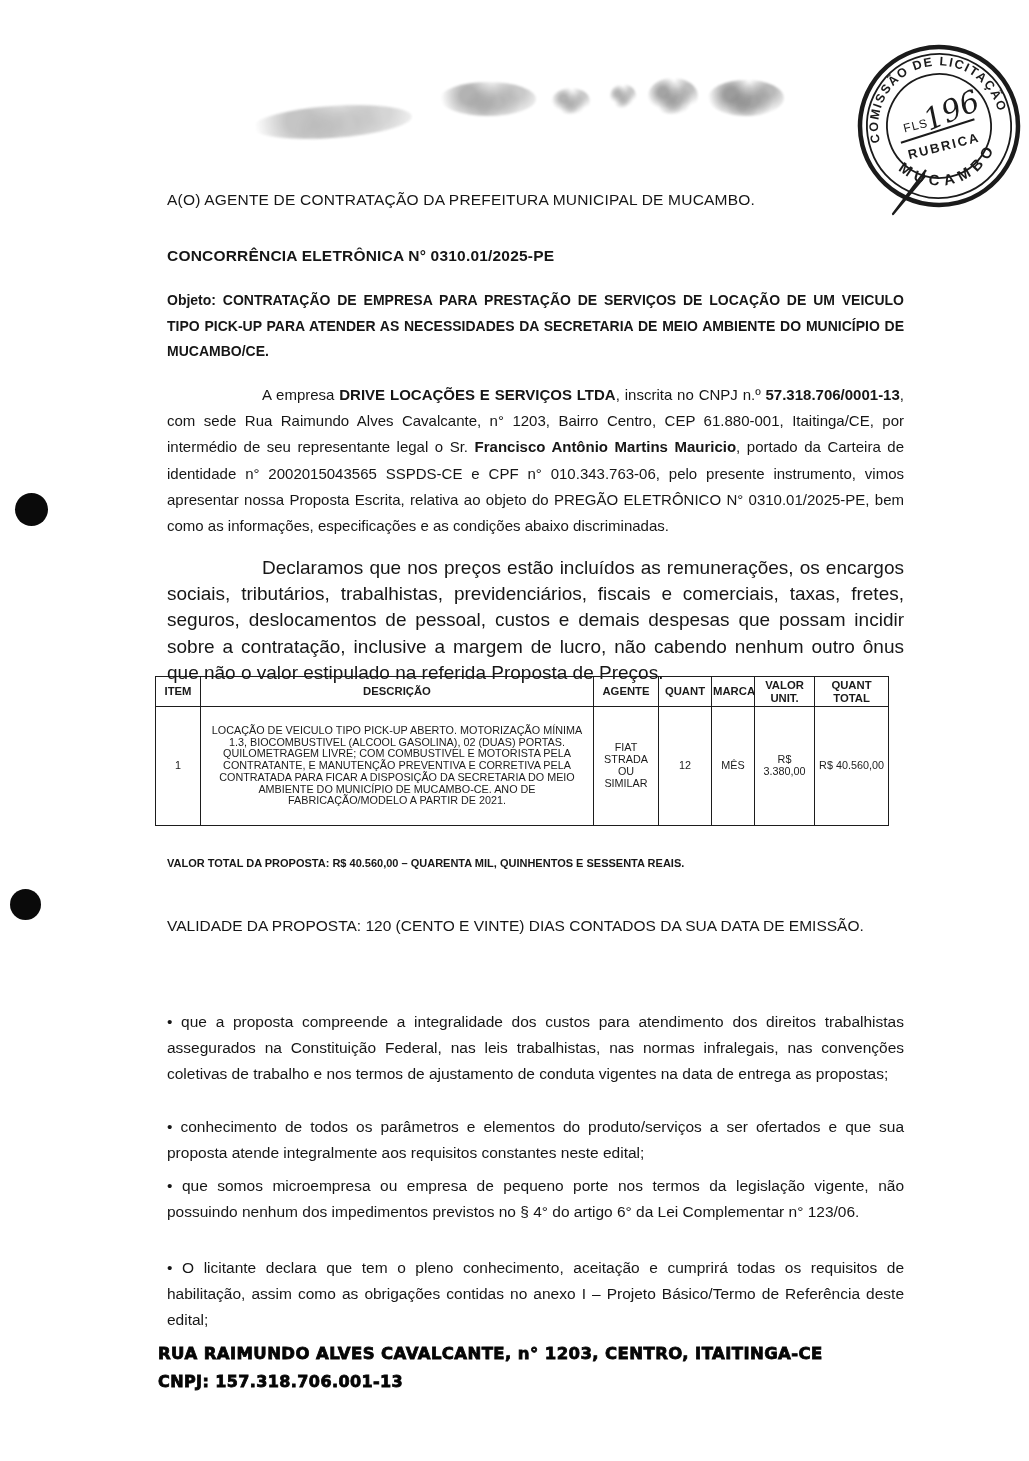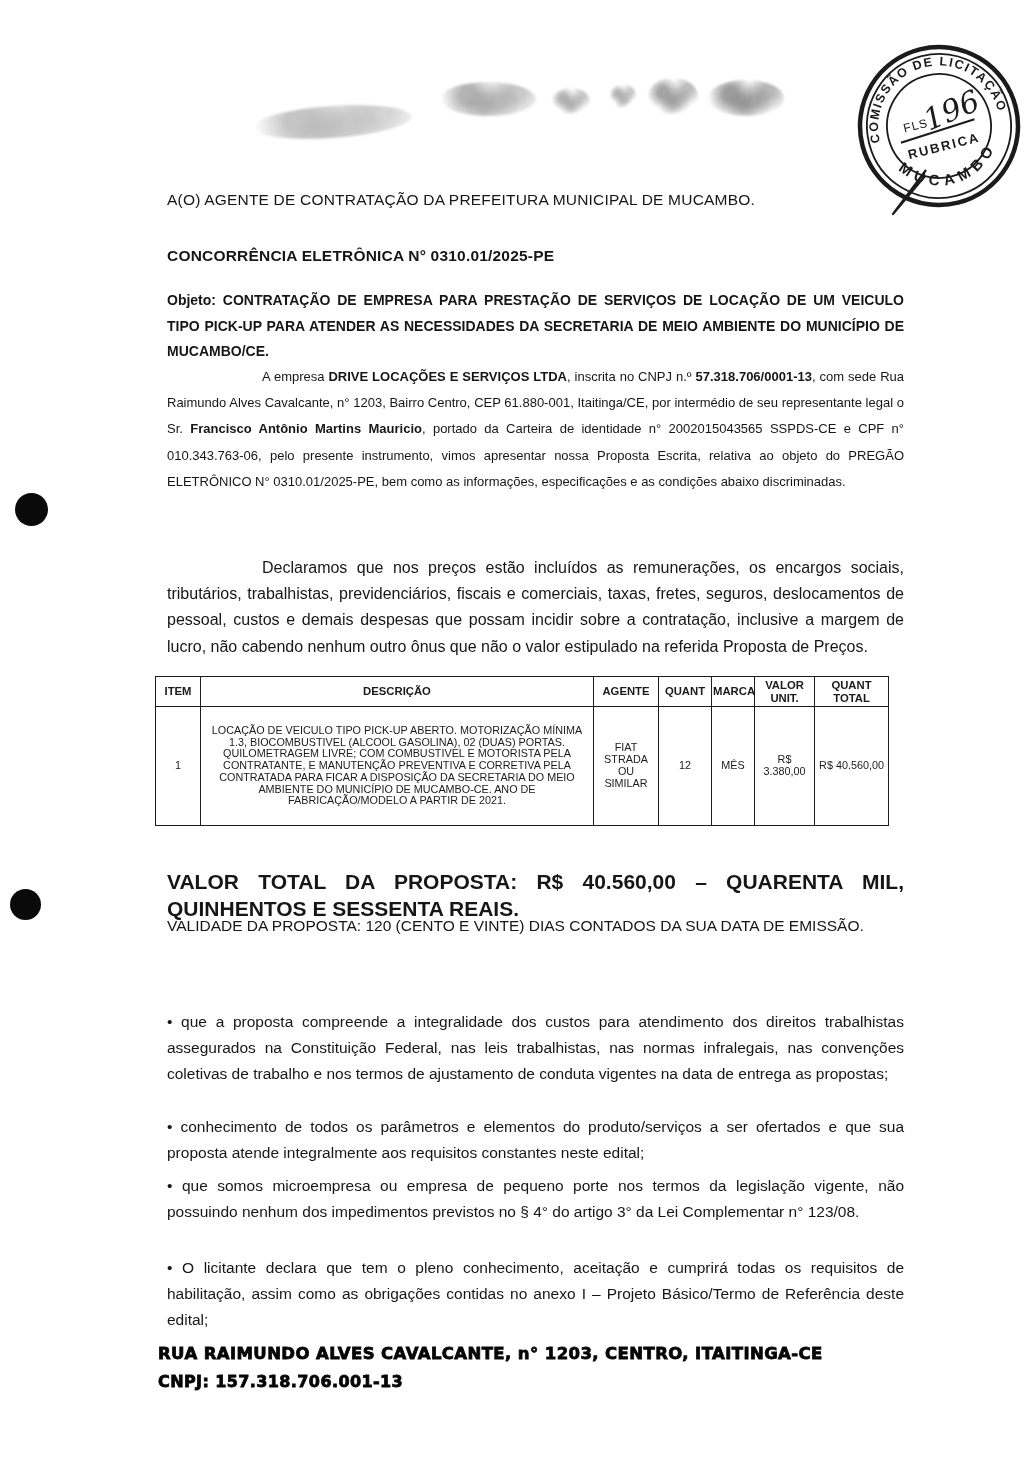--- a/index.html
+++ b/index.html
@@ -7,23 +7,23 @@
     position:relative; width:1029px; height:1461px; margin:0 auto;
     background:#ffffff; overflow:hidden;
     font-family:"Liberation Sans", sans-serif; color:#161616;
   }
   .page p { margin:12px; }
   .blk { position:absolute; left:155px; width:737px; }
 
   .addressee { top:179px; font-size:15.5px; letter-spacing:.2px; }
   .tender    { top:235px; font-size:15.5px; font-weight:bold; letter-spacing:.2px; }
   .object    { top:276px; font-size:14px; font-weight:bold; line-height:25.7px; text-align:justify; }
-  .intro     { top:352px; font-size:13px; line-height:26.2px; text-align:justify; text-indent:95px; }
-  .pricepara { top:543px; font-size:16px; line-height:26.2px; text-align:justify; text-indent:95px; }
-  .total     { top:856px; font-size:21px; font-weight:bold; line-height:27px; text-align:justify; }
+  .intro     { top:370px; font-size:15px; line-height:26.2px; text-align:justify; text-indent:95px; }
+  .pricepara { top:543px; font-size:19px; line-height:26.2px; text-align:justify; text-indent:95px; }
+  .total     { top:838px; font-size:11px; font-weight:bold; line-height:27px; text-align:justify; }
   .validity  { top:901px; font-size:15.5px; line-height:26px; text-align:justify; }
   .declhead  { top:960px; font-size:15.5px; }
   .bullet    { font-size:15.5px; line-height:26.2px; text-align:justify; }
   .b1 { top:997px; } .b2 { top:1102px; } .b3 { top:1161px; } .b4 { top:1243px; }
 
   
   .table-wrap { position:absolute; left:155px; top:676px; width:733px; }
   table.items { border-collapse:collapse; width:733px; table-layout:fixed; color:#1a1a1a; }
   table.items th, table.items td { border:1.6px solid #1d1d1d; overflow:hidden; }
   table.items th { font-size:11.3px; font-weight:bold; line-height:12.5px; padding:2px 1px; text-align:center; vertical-align:middle; height:24px; }
@@ -151,19 +151,19 @@
     </table>
   </div>
 
   <p class="blk total">VALOR TOTAL DA PROPOSTA: R$ 40.560,00 – QUARENTA MIL, QUINHENTOS E SESSENTA REAIS.</p>
 
   <p class="blk validity">VALIDADE DA PROPOSTA: 120 (CENTO E VINTE) DIAS CONTADOS DA SUA DATA DE EMISSÃO.</p>
 
 
   <p class="blk bullet b1">• que a proposta compreende a integralidade dos custos para atendimento dos direitos trabalhistas assegurados na Constituição Federal, nas leis trabalhistas, nas normas infralegais, nas convenções coletivas de trabalho e nos termos de ajustamento de conduta vigentes na data de entrega as propostas;</p>
   <p class="blk bullet b2">• conhecimento de todos os parâmetros e elementos do produto/serviços a ser ofertados e que sua proposta atende integralmente aos requisitos constantes neste edital;</p>
-  <p class="blk bullet b3">• que somos microempresa ou empresa de pequeno porte nos termos da legislação vigente, não possuindo nenhum dos impedimentos previstos no § 4° do artigo 3° da Lei Complementar n° 123/08.</p>
+  <p class="blk bullet b3">• que somos microempresa ou empresa de pequeno porte nos termos da legislação vigente, não possuindo nenhum dos impedimentos previstos no § 4° do artigo 6° da Lei Complementar n° 123/06.</p>
   <p class="blk bullet b4">• O licitante declara que tem o pleno conhecimento, aceitação e cumprirá todas os requisitos de habilitação, assim como as obrigações contidas no anexo I – Projeto Básico/Termo de Referência deste edital;</p>
 
   <p class="footer-line f1">RUA RAIMUNDO ALVES CAVALCANTE, n° 1203, CENTRO, ITAITINGA-CE</p>
   <p class="footer-line f2">CNPJ: 157.318.706.001-13</p>
 
 </div>
 
 </body></html>

